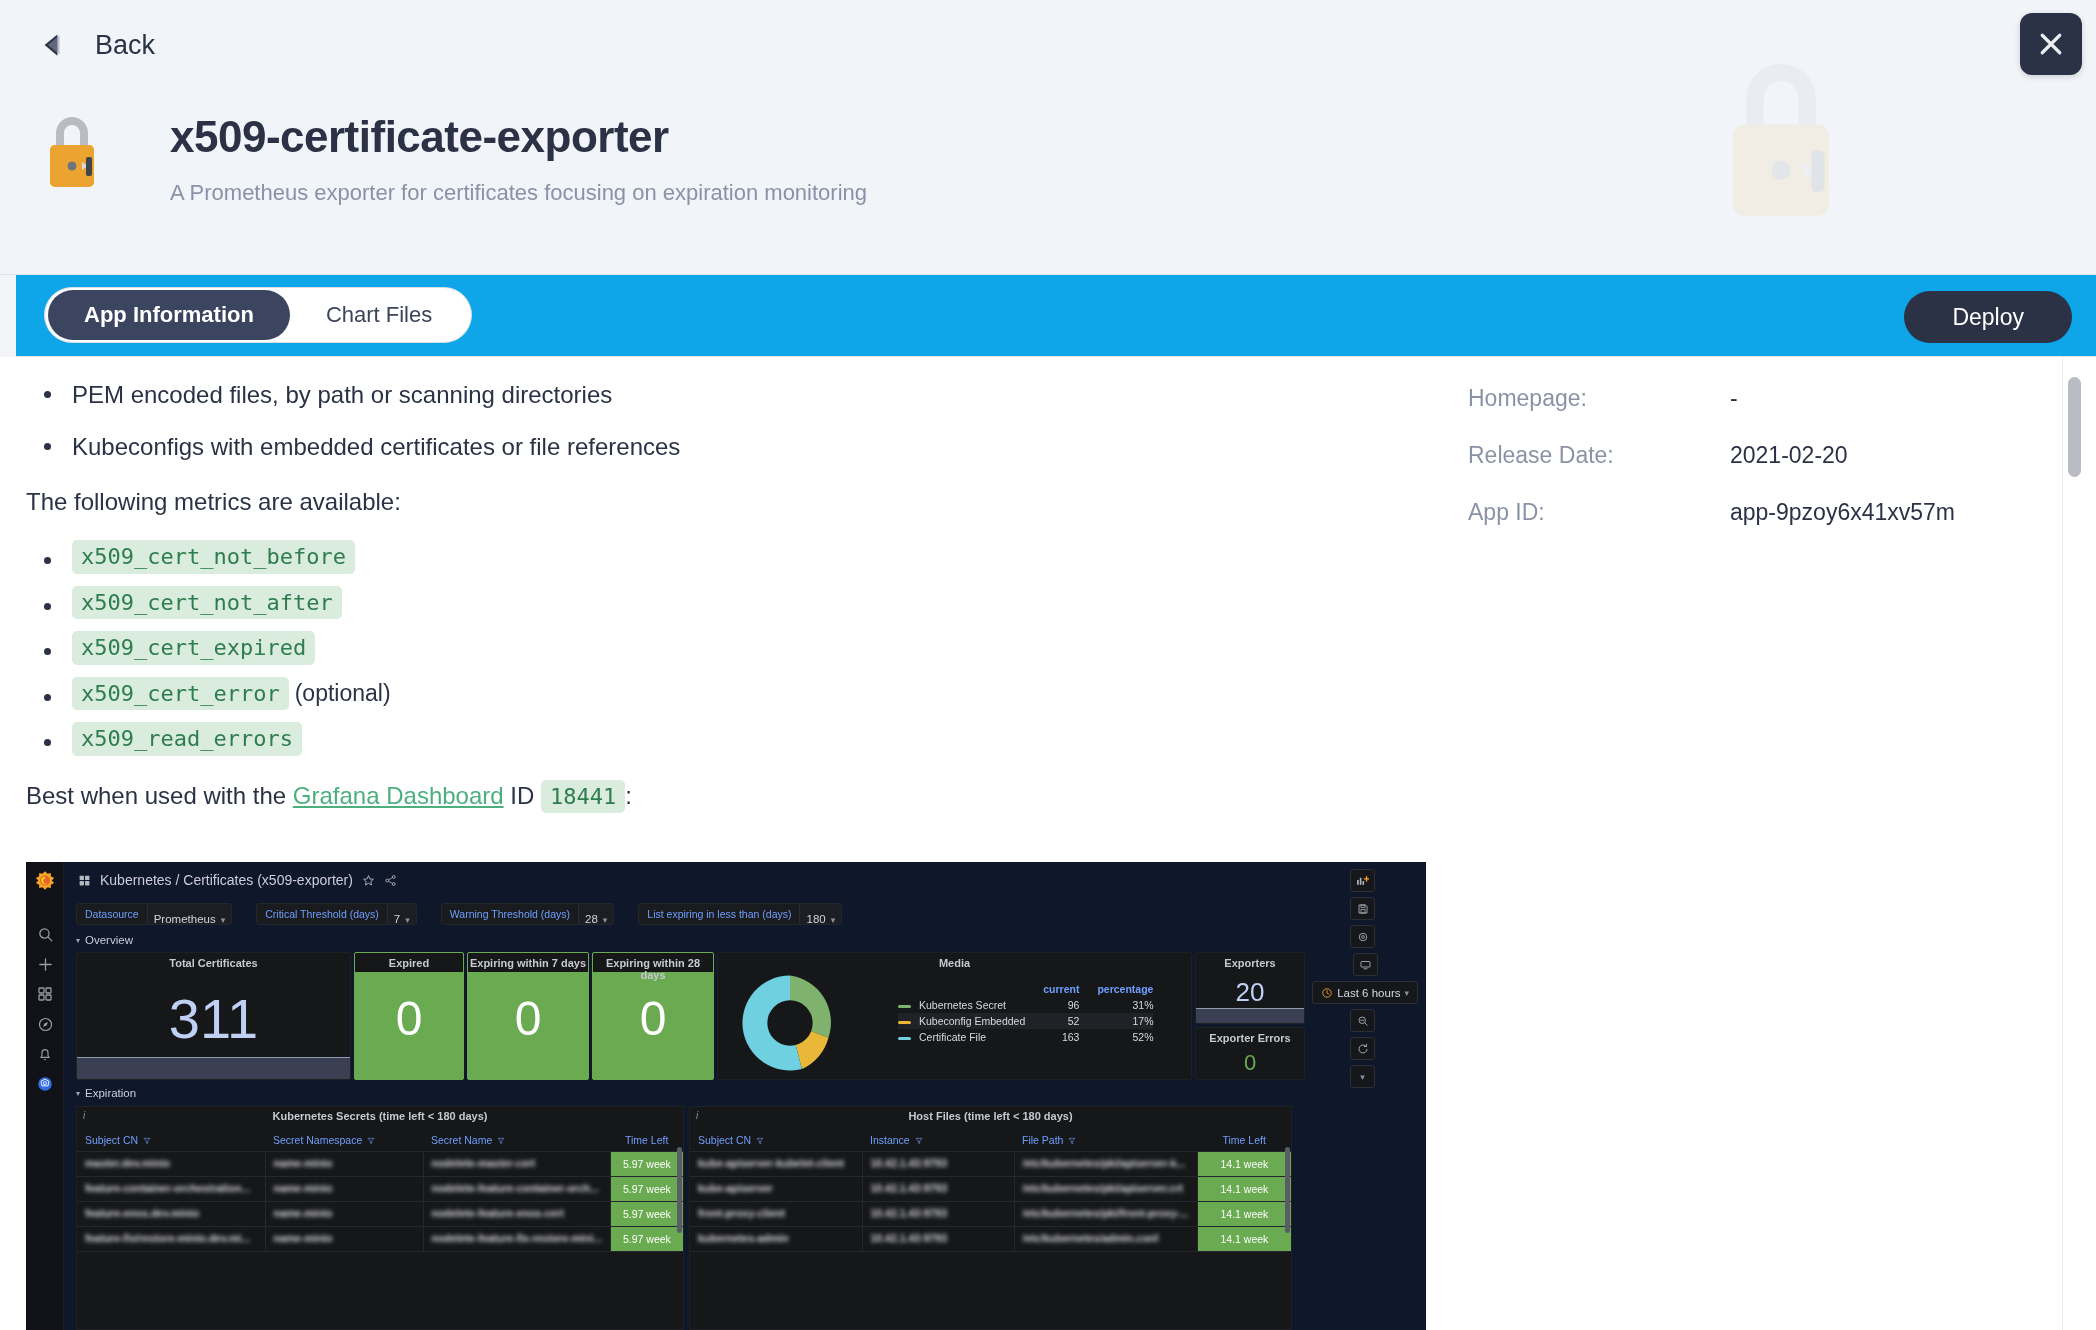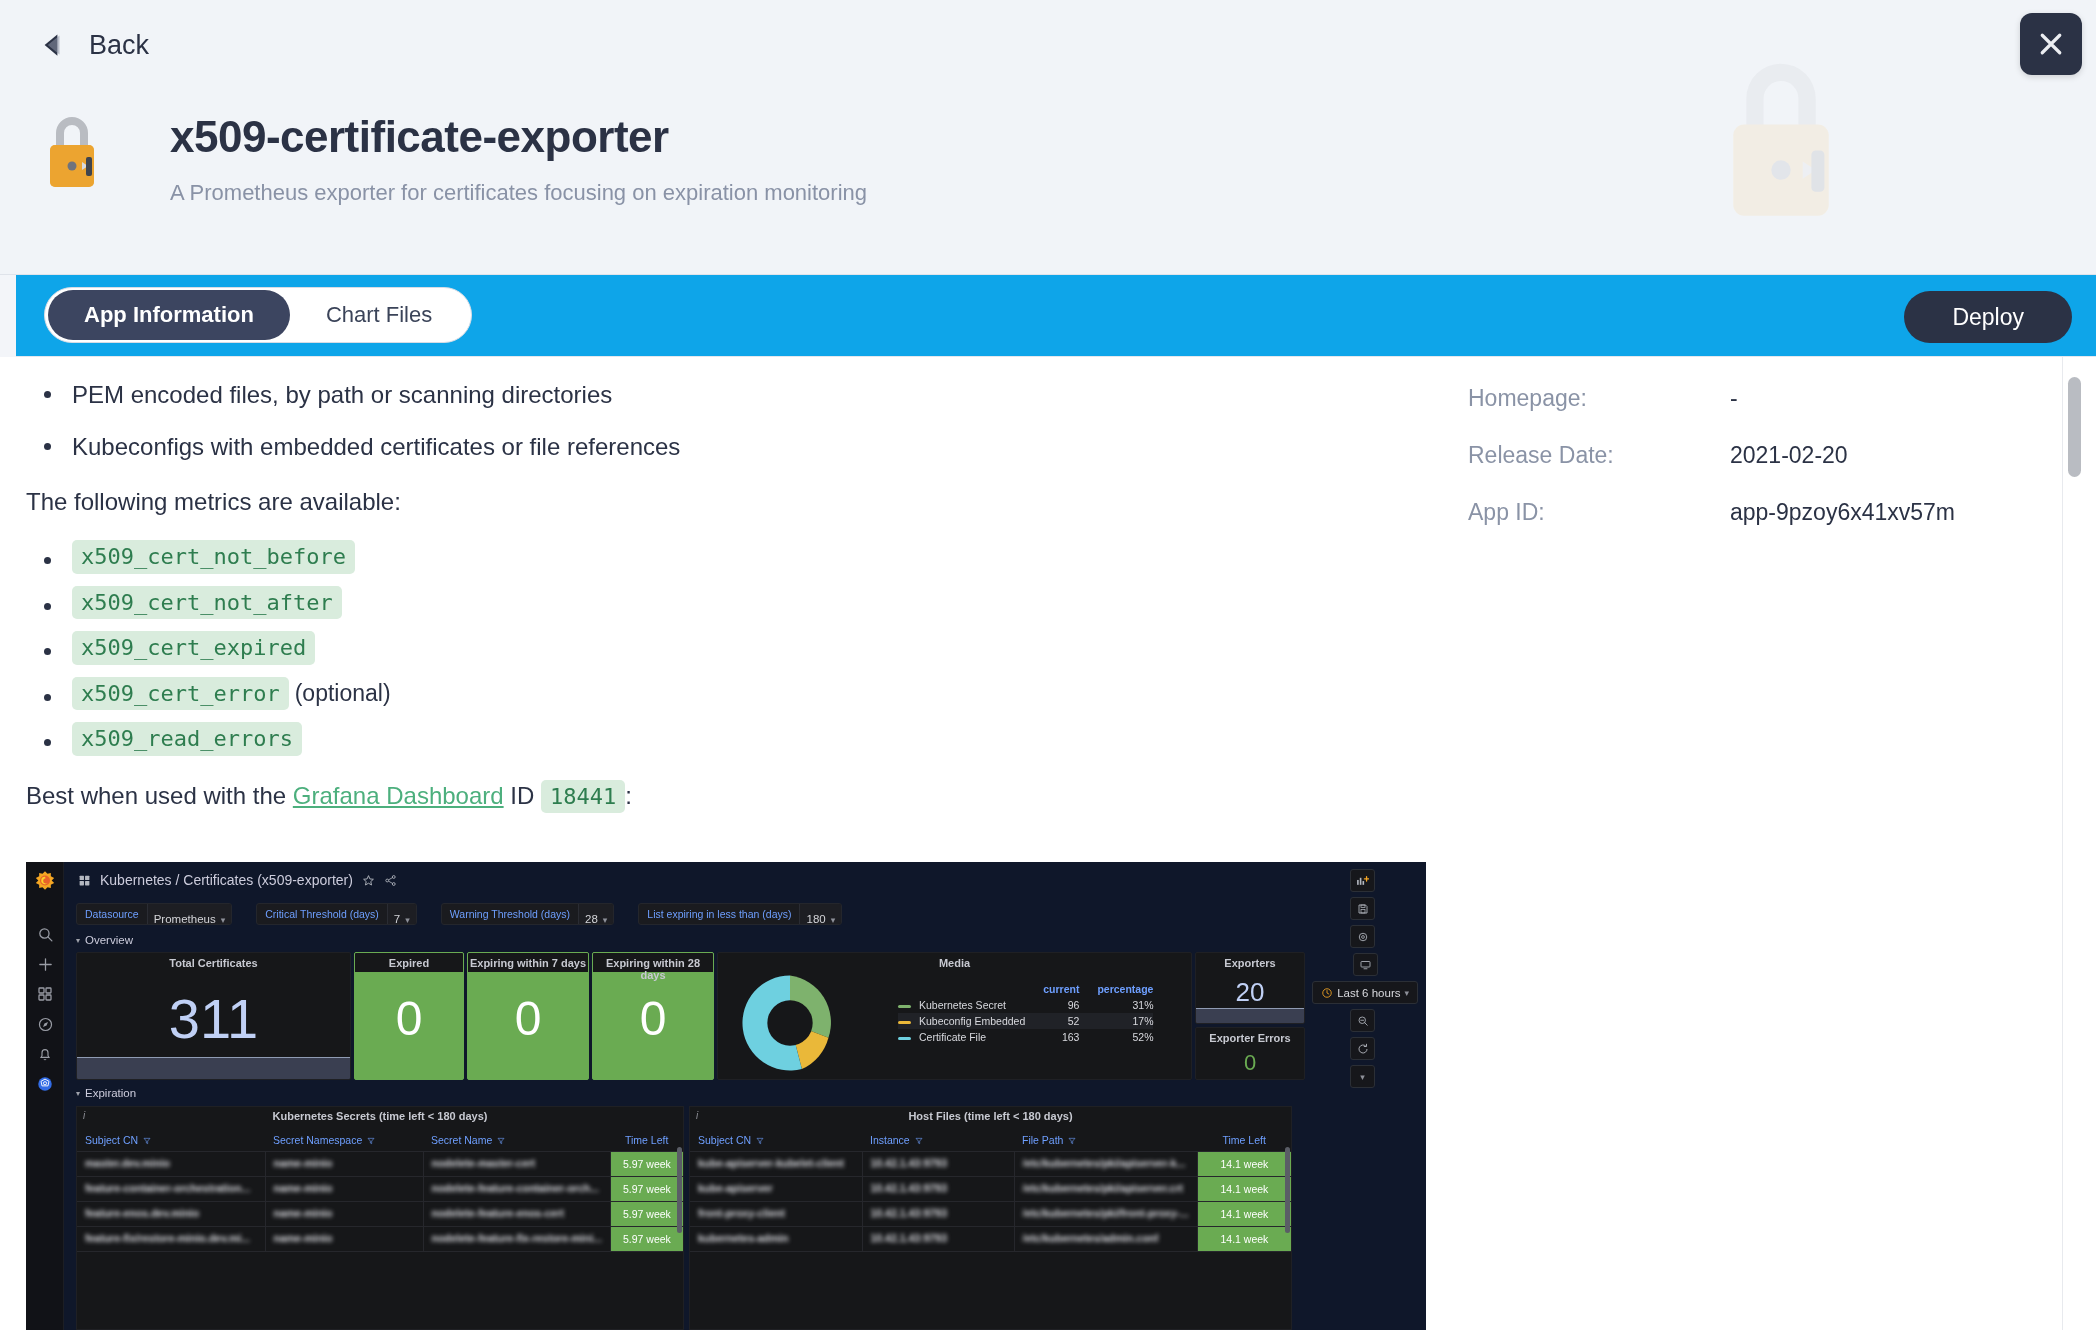--- a/index.html
+++ b/index.html
@@ -13,21 +13,21 @@
 
   
   .header {
     position: absolute; left: 0; top: 0; width: 2096px; height: 275px;
     background: #f1f4f8;
     border-bottom: 1px solid #dfe3ea;
     overflow: hidden;
   }
   .back-row {
     position: absolute; left: 34px; top: 28px;
-    display: flex; align-items: center; gap: 21px; cursor: pointer;
+    display: flex; align-items: center; gap: 27px; cursor: pointer;
   }
   .back-arrow { width: 34px; height: 34px; display:block; }
   .back-label { font-size: 27px; color: #2b3245; }
 
   .app-icon {
     position: absolute; left: 36px; top: 113px; width: 72px; height: 76px;
   }
   .app-title {
     position: absolute; left: 170px; top: 112px;
     font-size: 44px; font-weight: 700; color: #2b3245; letter-spacing: -0.5px;

